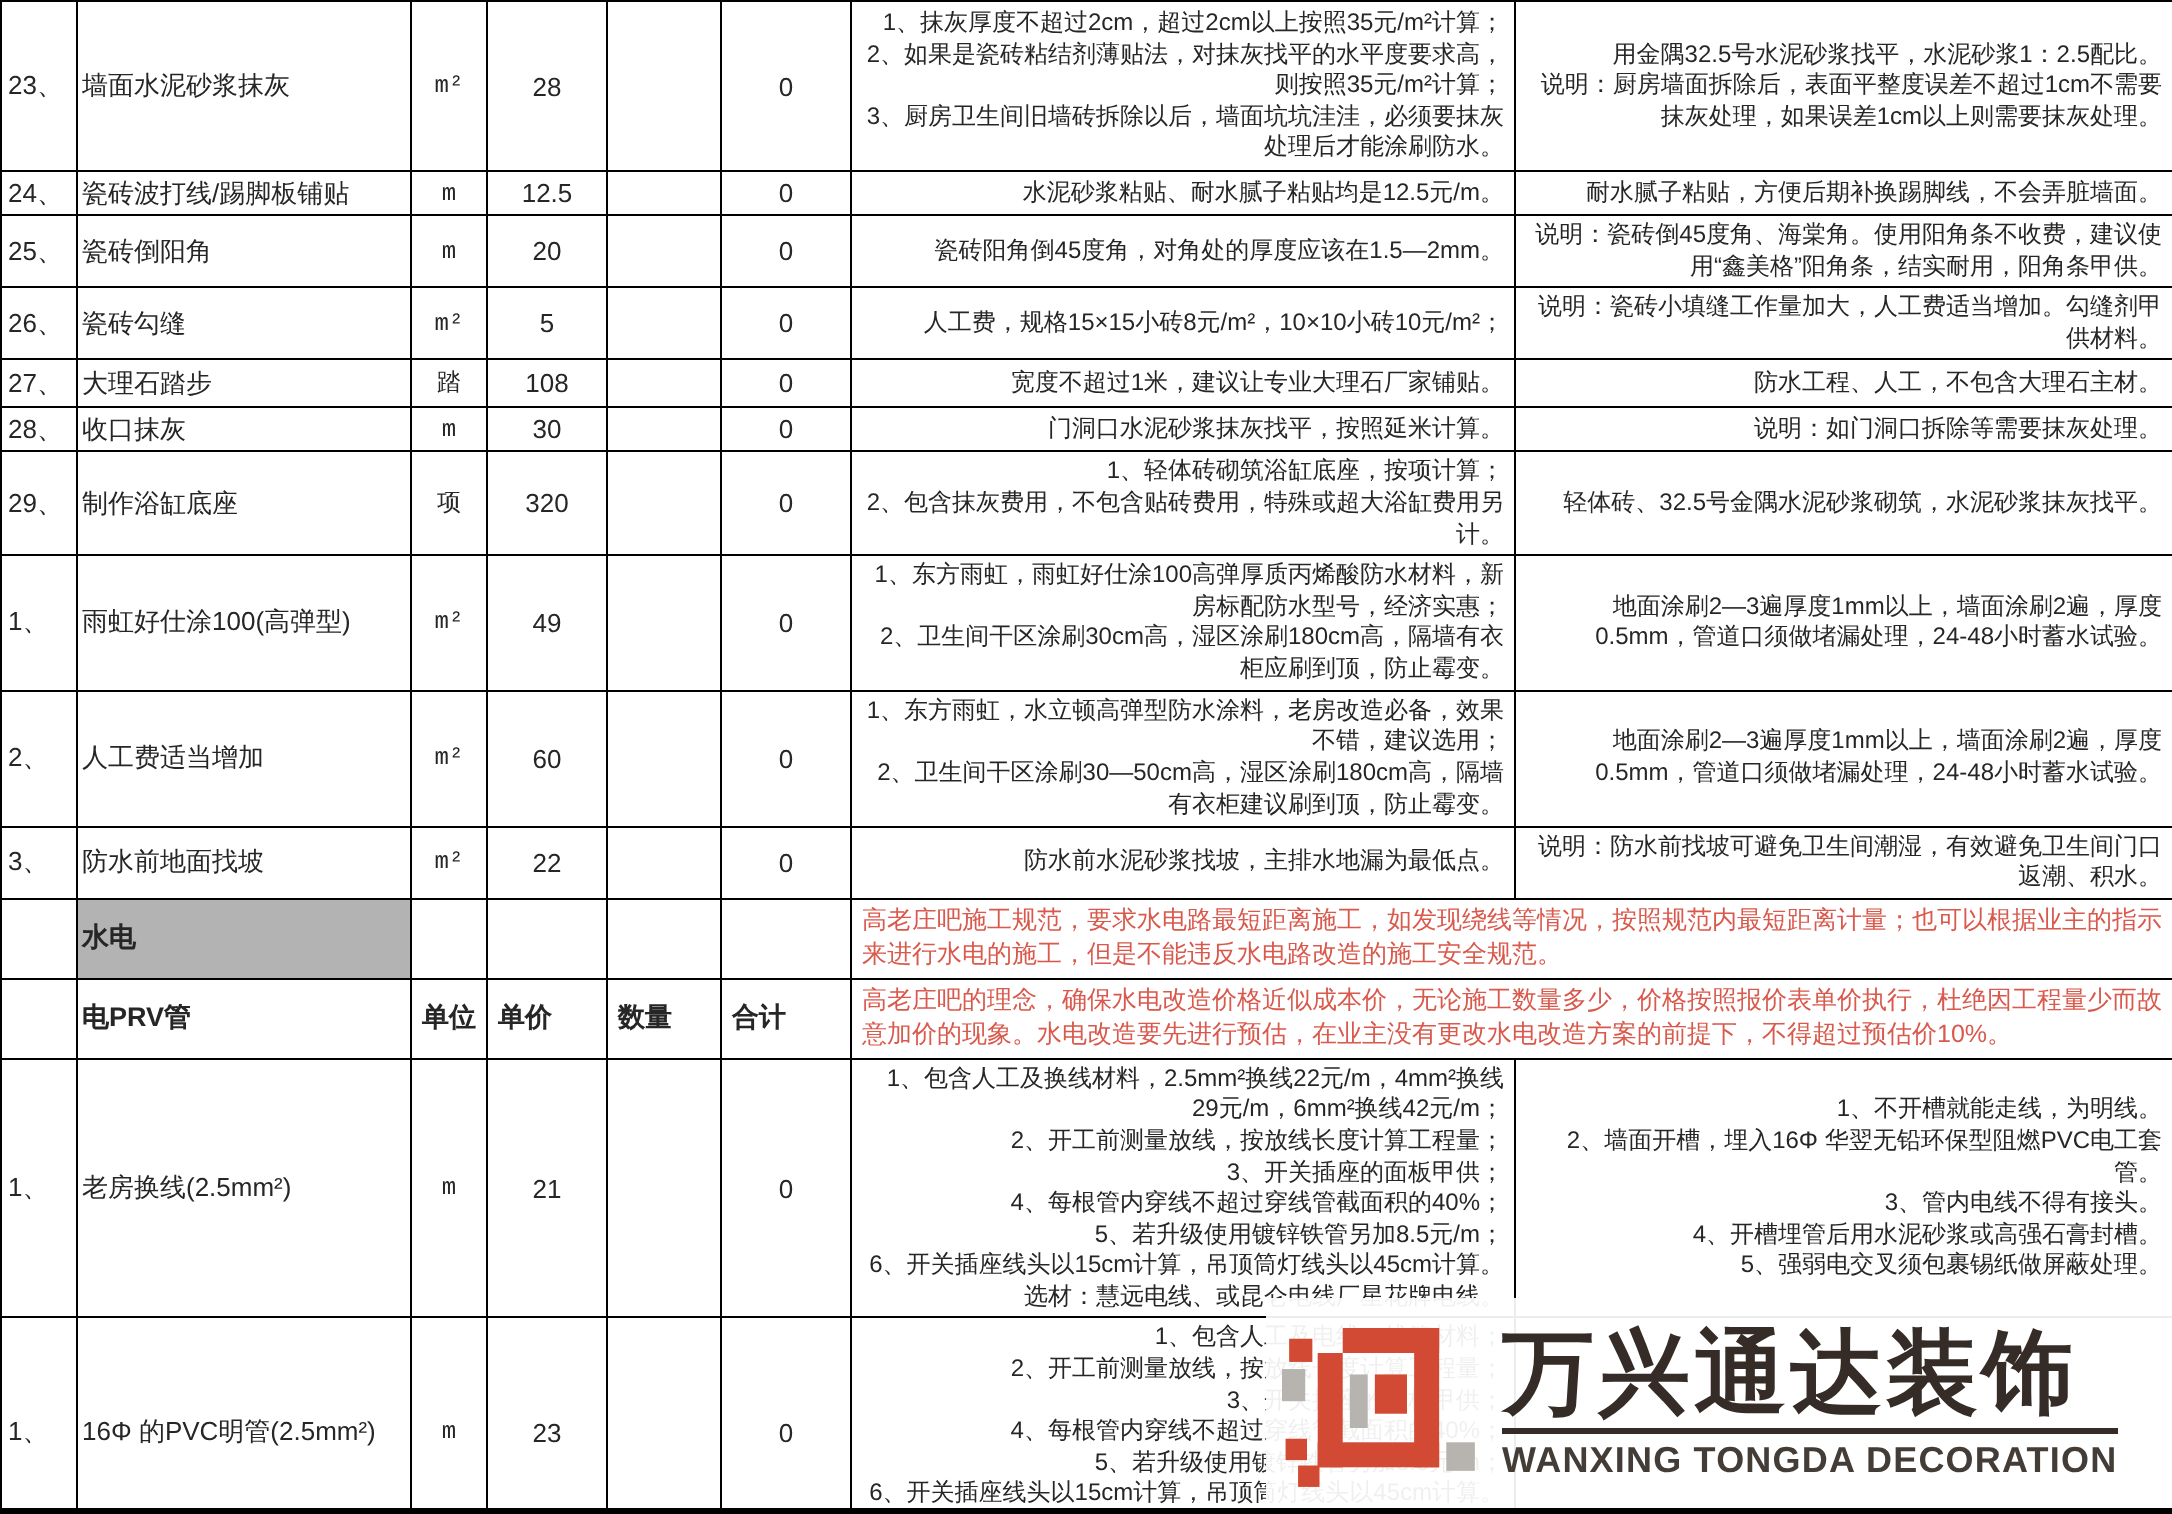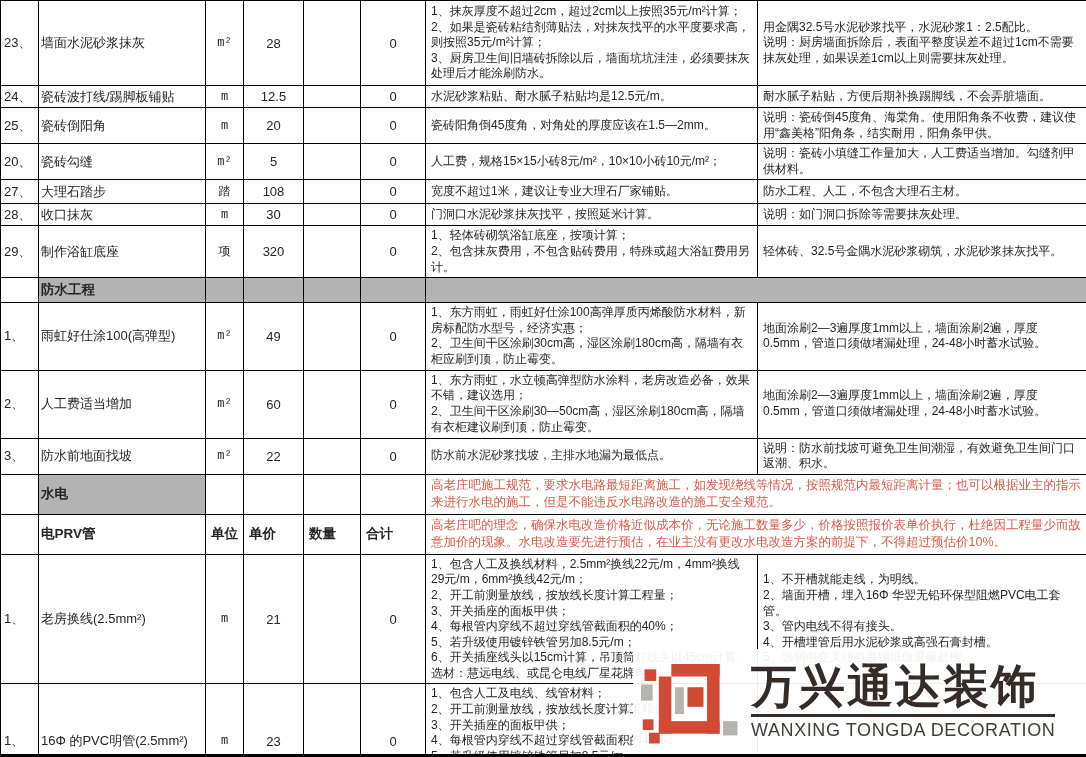--- a/index.html
+++ b/index.html
@@ -8,33 +8,33 @@
   table{border-collapse:collapse;table-layout:fixed;width:1086px;}
   td{border:1px solid #000;padding:1px 3px;font-size:12.5px;vertical-align:middle;overflow:hidden;box-sizing:border-box;color:#262626;}
   tr.r0{height:85px}tr.r1{height:22px}tr.r2{height:33px}tr.r3{height:32px}tr.r4{height:24px}
   tr.r5{height:22px}tr.r6{height:42px}tr.r7{height:25px}tr.r8{height:67px}tr.r9{height:68px}
   tr.r10{height:27px}tr.r11{height:36px}tr.r12{height:35px}tr.r13{height:124px}tr.r14{height:109px}
   .c-no{text-align:left;padding-left:3px;font-size:13px;}
   .c-item{font-size:13px;padding-left:2px;}
   .c-unit{text-align:center;font-size:12px;font-family:"Liberation Mono","DejaVu Sans Mono",monospace;}
   .c-price,.c-total{text-align:center;font-size:13px;margin-top:20px;}
   .c-qty{text-align:center;}
-  .c-desc,.c-remark{white-space:pre-line;font-size:12px;line-height:1.3;padding:2px 5px;vertical-align:middle;}
+  .c-desc,.c-remark{white-space:pre-line;font-size:12px;line-height:1.3;padding:2px 5px;vertical-align:middle;text-align:right;}
   .sec{background:var(--section-bg,#b3b3b3);}
   td.sec-title{font-weight:bold;font-size:13.5px;}
   .c-note{white-space:pre-line;color:var(--note-red,#d9594c);font-size:12.5px;line-height:1.4;padding:2px 5px;}
   .c-h{font-weight:bold;font-size:13.5px;padding-left:5px;}
   tr.r12 .c-item{font-weight:bold;font-size:13.5px;}
   .bottom-rule{position:absolute;left:0;right:0;bottom:0;height:3px;background:#000;z-index:5;}
   .watermark{position:absolute;left:633px;top:649px;width:453px;height:105px;background:rgba(255,255,255,0.93);
     display:flex;align-items:center;gap:10px;padding:2px 0 2px 8px;box-sizing:border-box;z-index:3;}
   .wm-text{display:flex;flex-direction:column;justify-content:center;}
   .wm-cn{font-size:46px;font-weight:bold;color:#352c27;letter-spacing:2px;line-height:1.05;white-space:nowrap;}
   .wm-line{height:3px;background:#352c27;margin:3px 0 3px 0;}
-  .wm-en{font-size:18px;font-weight:normal;color:#443d37;letter-spacing:0.6px;white-space:nowrap;}
+  .wm-en{font-size:18px;font-weight:bold;color:#443d37;letter-spacing:0.6px;white-space:nowrap;}
 </style>
 </head>
 <body style="--section-bg: #b3b3b3; --note-red: #d9594c; --logo-red: #d24a34; --logo-grey: #b7b3ae;">
 
 <div class="sheet">
   <table>
     <colgroup>
       <col style="width:38px">
         <col style="width:167px">
         <col style="width:38px">
@@ -76,21 +76,21 @@
       <td class="c-item">瓷砖倒阳角</td>
       <td class="c-unit">m</td>
       <td class="c-price">20</td>
       <td class="c-qty"></td>
       <td class="c-total">0</td>
       <td class="c-desc">瓷砖阳角倒45度角，对角处的厚度应该在1.5—2mm。</td>
       <td class="c-remark">说明：瓷砖倒45度角、海棠角。使用阳角条不收费，建议使用“鑫美格”阳角条，结实耐用，阳角条甲供。</td>
     </tr>
 
     <tr class="r3">
-      <td class="c-no">20、</td>
+      <td class="c-no">26、</td>
       <td class="c-item">瓷砖勾缝</td>
       <td class="c-unit">m²</td>
       <td class="c-price">5</td>
       <td class="c-qty"></td>
       <td class="c-total">0</td>
       <td class="c-desc">人工费，规格15×15小砖8元/m²，10×10小砖10元/m²；</td>
       <td class="c-remark">说明：瓷砖小填缝工作量加大，人工费适当增加。勾缝剂甲供材料。</td>
     </tr>
 
     <tr class="r4">
@@ -120,29 +120,20 @@
       <td class="c-item">制作浴缸底座</td>
       <td class="c-unit">项</td>
       <td class="c-price">320</td>
       <td class="c-qty"></td>
       <td class="c-total">0</td>
       <td class="c-desc">1、轻体砖砌筑浴缸底座，按项计算；
 2、包含抹灰费用，不包含贴砖费用，特殊或超大浴缸费用另计。</td>
       <td class="c-remark">轻体砖、32.5号金隅水泥砂浆砌筑，水泥砂浆抹灰找平。</td>
     </tr>
 
-    <tr class="r7">
-      <td class="c-no"></td>
-      <td class="c-item sec sec-title">防水工程</td>
-      <td class="sec"></td>
-      <td class="sec"></td>
-      <td class="sec"></td>
-      <td class="sec"></td>
-      <td class="sec" colspan="2"></td>
-    </tr>
 
     <tr class="r8">
       <td class="c-no">1、</td>
       <td class="c-item">雨虹好仕涂100(高弹型)</td>
       <td class="c-unit">m²</td>
       <td class="c-price">49</td>
       <td class="c-qty"></td>
       <td class="c-total">0</td>
       <td class="c-desc">1、东方雨虹，雨虹好仕涂100高弹厚质丙烯酸防水材料，新房标配防水型号，经济实惠；
 2、卫生间干区涂刷30cm高，湿区涂刷180cm高，隔墙有衣柜应刷到顶，防止霉变。</td>

